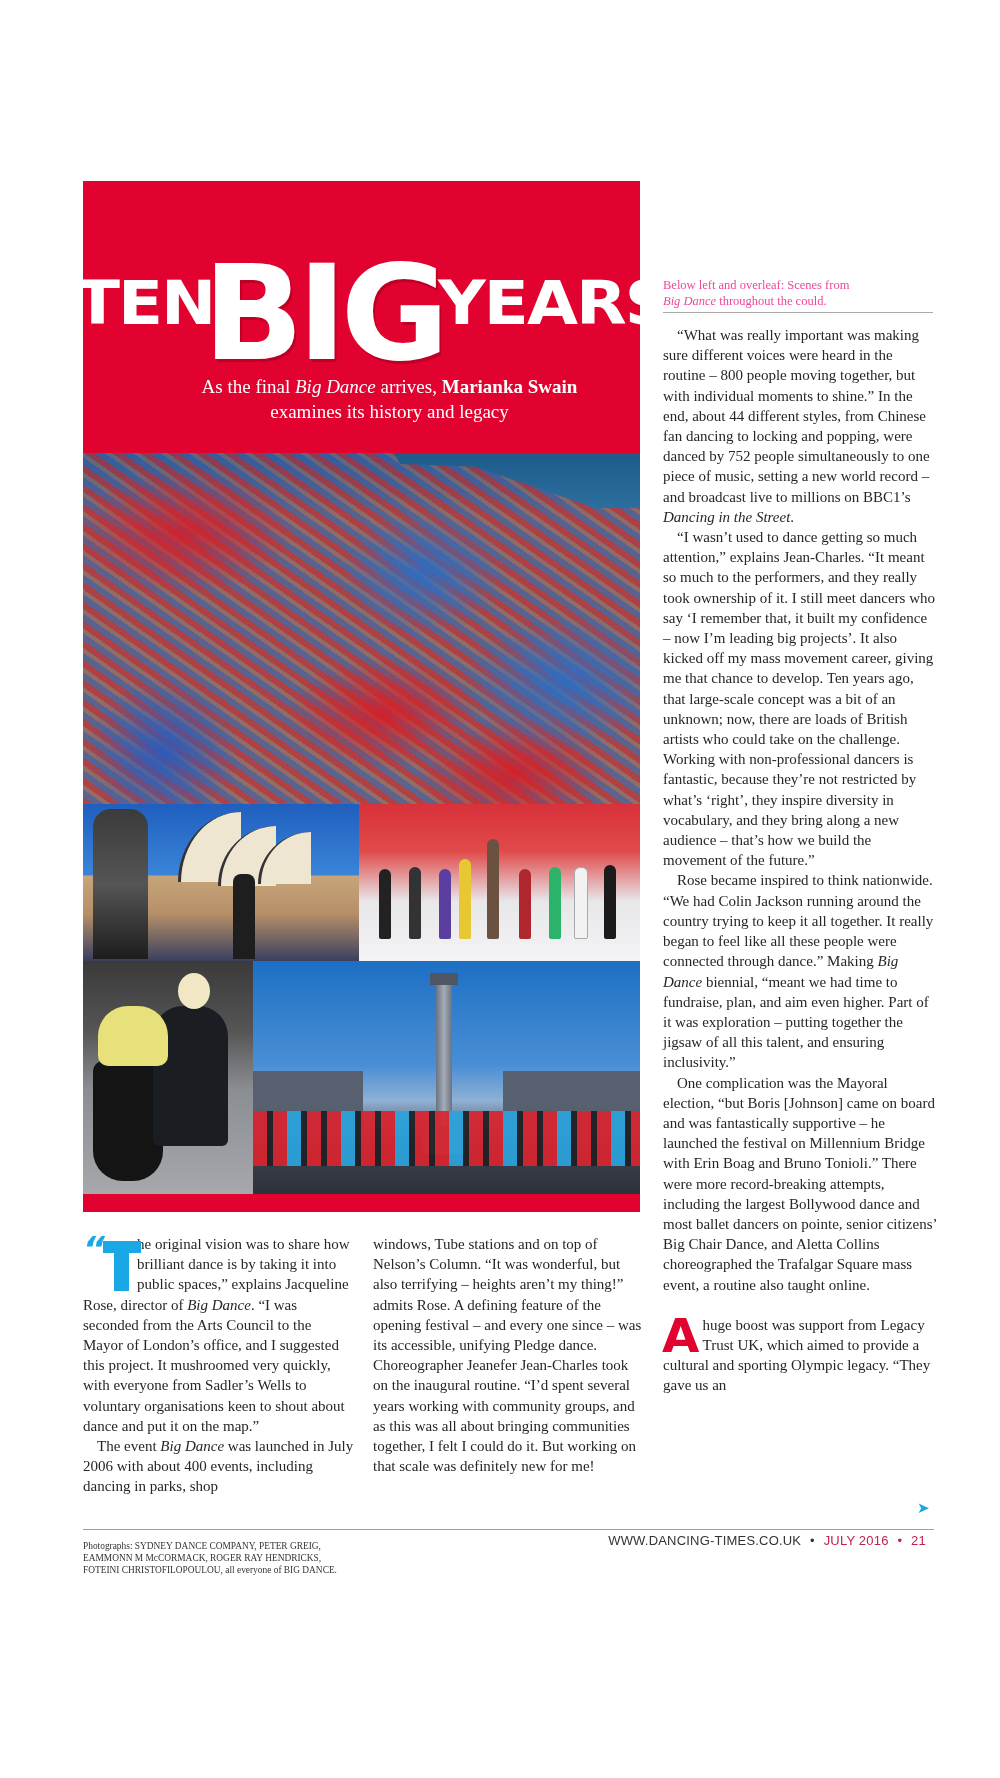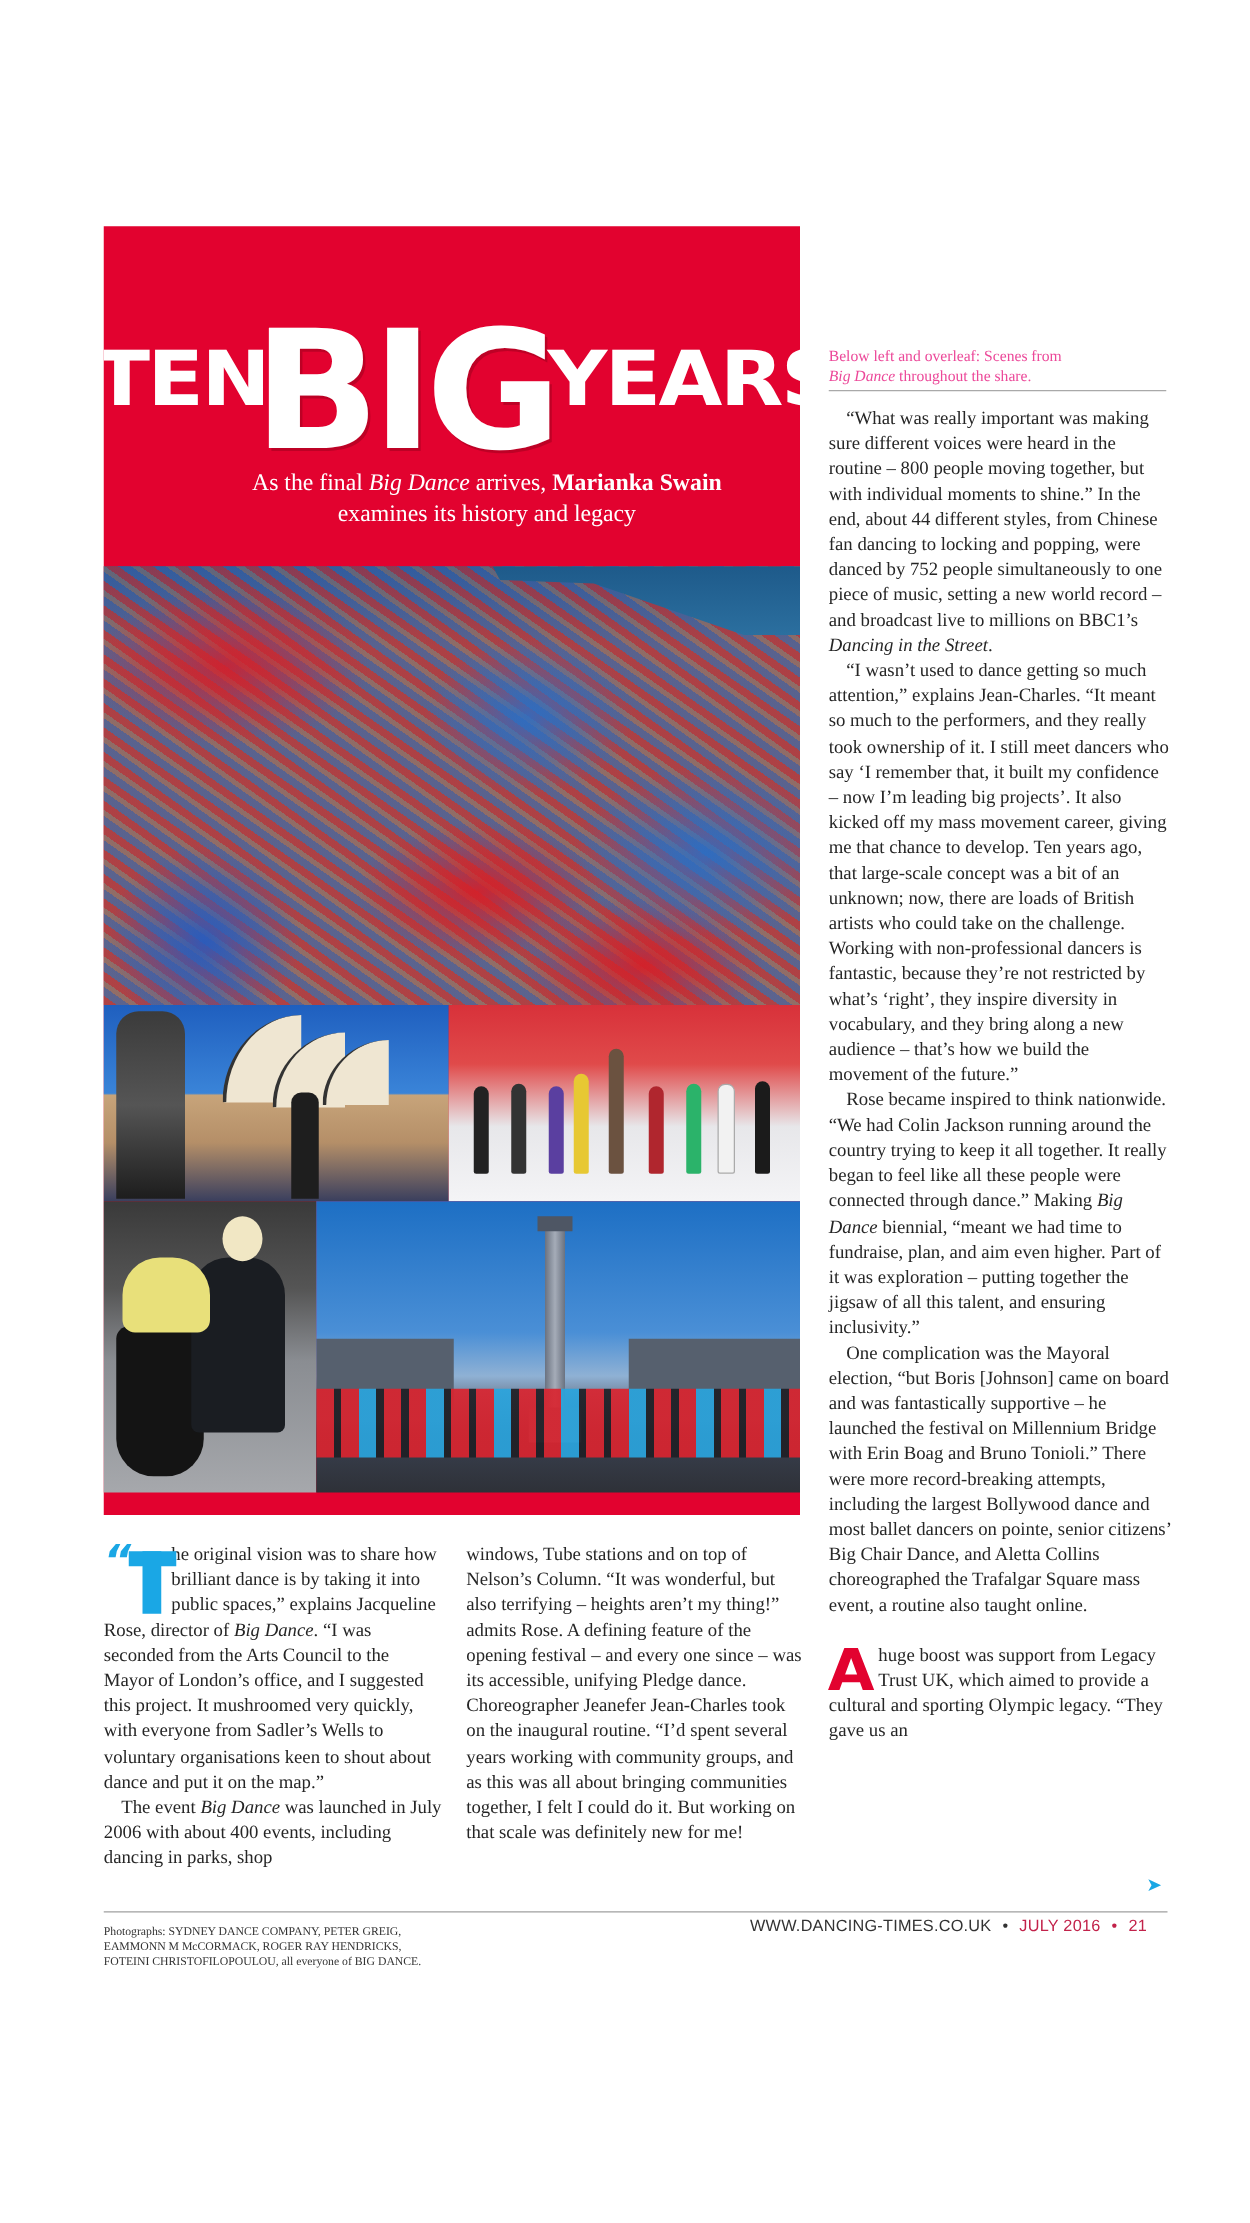--- a/index.html
+++ b/index.html
@@ -87,21 +87,21 @@
   .col-left .first { padding-left: 0; }
 
   .dropcap-a { float: left; font-family: "DejaVu Sans", sans-serif; font-weight: 900; color: #e2022f;
                font-size: 46px; line-height: 38px; height: 38px; margin: 2px 4px 0 0; transform: scaleX(1.05); }
   .spacer { height: 20px; }
   .cont-arrow { position: absolute; left: 917px; top: 1499px; color: #1aa7e5; font-family: "DejaVu Sans", sans-serif; font-size: 15px; }
 
   
   .footer-rule { position: absolute; left: 83px; top: 1529px; width: 851px; height: 1px; background: #a0a0a0; }
   .credits { position: absolute; left: 83px; top: 1540px; width: 360px; font-size: 9.4px; line-height: 12px; color: #333; }
-  .folio { position: absolute; left: 600px; top: 1533px; width: 334px; text-align: left;
+  .folio { position: absolute; left: 600px; top: 1533px; width: 334px; text-align: center;
            font-family: "Liberation Sans", "DejaVu Sans", sans-serif; font-size: 13px; color: #333; letter-spacing: 0.2px; }
   .folio .accent { color: #c2224a; }
   .folio .dot { margin: 0 5px; }
 </style>
 </head>
 <body>
 
 <div class="hero">
   <div class="title-wrap">
     <span class="title-small title-ten">TEN</span>
@@ -148,21 +148,21 @@
 <div class="photo photo-trafalgar">
   <div class="bldg" style="left:0;width:110px;"></div>
   <div class="bldg" style="left:250px;width:137px;"></div>
   <div class="column"></div>
   <div class="plinth"></div>
   <div class="row"></div>
 </div>
 
 <div class="caption">
   <span>Below left and overleaf: Scenes from</span><br>
-  <i>Big Dance</i><span> throughout the share.</span>
+  <i>Big Dance</i><span> throughout the could.</span>
 </div>
 <div class="caption-rule"></div>
 
 <div class="col col-right">
   <p><span>“What was really important was making sure different voices were heard in the routine – 800 people moving together, but with individual moments to shine.” In the end, about 44 different styles, from Chinese fan dancing to locking and popping, were danced by 752 people simultaneously to one piece of music, setting a new world record – and broadcast live to millions on BBC1’s </span><i>Dancing in the Street</i><span>.</span></p>
   <p>“I wasn’t used to dance getting so much attention,” explains Jean-Charles. “It meant so much to the performers, and they really took ownership of it. I still meet dancers who say ‘I remember that, it built my confidence – now I’m leading big projects’. It also kicked off my mass movement career, giving me that chance to develop. Ten years ago, that large-scale concept was a bit of an unknown; now, there are loads of British artists who could take on the challenge. Working with non-professional dancers is fantastic, because they’re not restricted by what’s ‘right’, they inspire diversity in vocabulary, and they bring along a new audience – that’s how we build the movement of the future.”</p>
   <p><span>Rose became inspired to think nationwide. “We had Colin Jackson running around the country trying to keep it all together. It really began to feel like all these people were connected through dance.” Making </span><i>Big Dance</i><span> biennial, “meant we had time to fundraise, plan, and aim even higher. Part of it was exploration – putting together the jigsaw of all this talent, and ensuring inclusivity.”</span></p>
   <p>One complication was the Mayoral election, “but Boris [Johnson] came on board and was fantastically supportive – he launched the festival on Millennium Bridge with Erin Boag and Bruno Tonioli.” There were more record-breaking attempts, including the largest Bollywood dance and most ballet dancers on pointe, senior citizens’ Big Chair Dance, and Aletta Collins choreographed the Trafalgar Square mass event, a routine also taught online.</p>
   <div class="spacer"></div>
   <p class="noindent"><span class="dropcap-a">A</span><span> huge boost was support from Legacy Trust UK, which aimed to provide a cultural and sporting Olympic legacy. “They gave us an</span></p>

